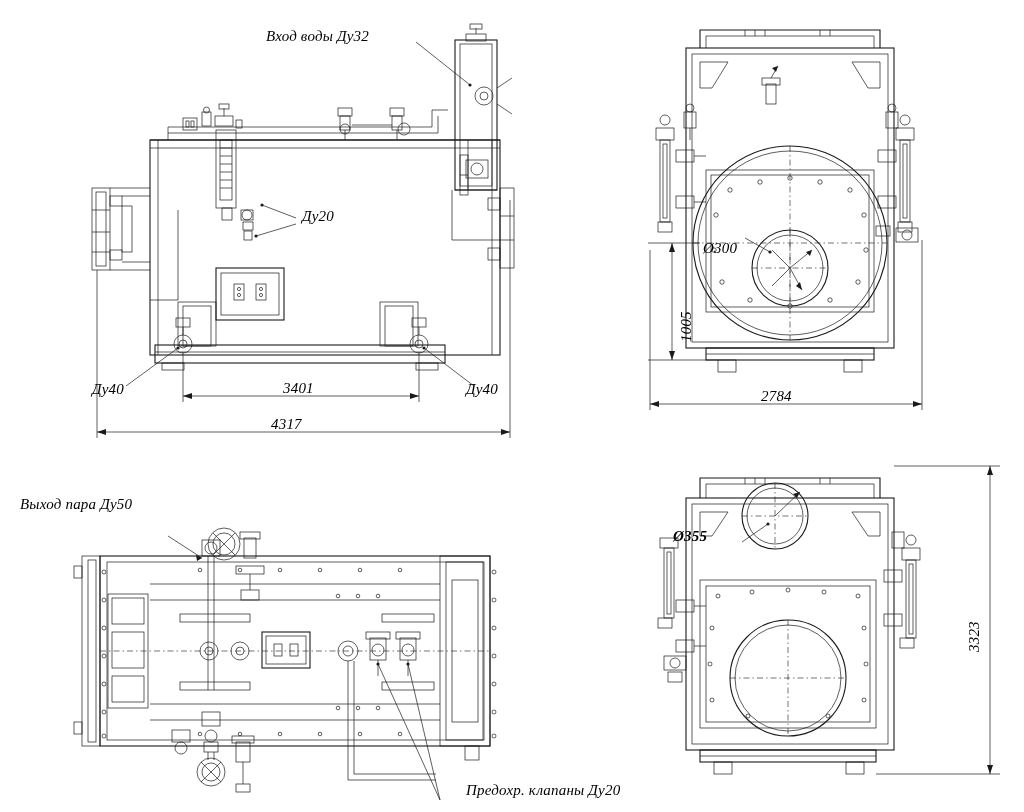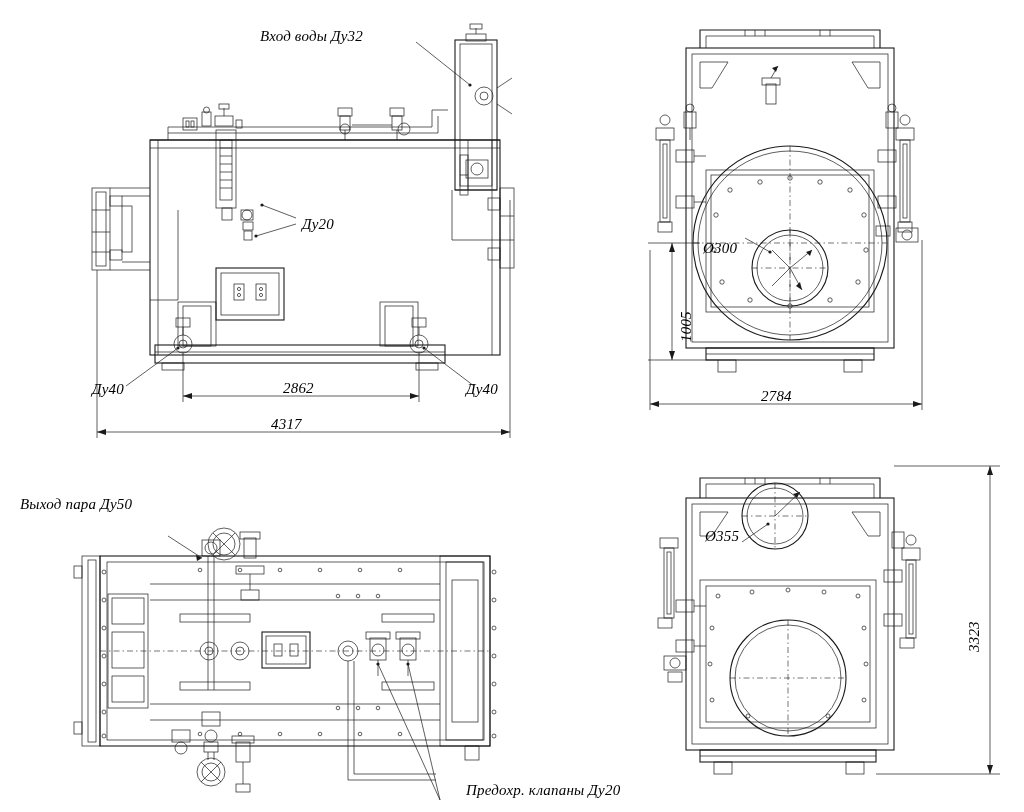--- a/index.html
+++ b/index.html
@@ -505,39 +505,39 @@
       <circle cx="768" cy="524" r="1.6" fill="#1a1a1a" stroke="none"></circle>
 
       <line x1="894" y1="466" x2="1000" y2="466" class="ln thin"></line>
       <line x1="876" y1="774" x2="1000" y2="774" class="ln thin"></line>
       <line x1="990" y1="466" x2="990" y2="774" class="ln thin"></line>
       <path d="M990 466 L987 475 L993 475 Z" fill="#1a1a1a" stroke="none"></path>
       <path d="M990 774 L987 765 L993 765 Z" fill="#1a1a1a" stroke="none"></path>
     </g>
   </svg>
 
-  <div class="lbl" style="left:260px; top:28px;">Вход воды Ду32</div>
-
-  <div class="lbl" style="left:302px; top:216px;">Ду20</div>
+  <div class="lbl" style="left:266px; top:28px;">Вход воды Ду32</div>
+
+  <div class="lbl" style="left:302px; top:208px;">Ду20</div>
 
   <div class="lbl" style="left:92px; top:381px;">Ду40</div>
 
   <div class="lbl" style="left:466px; top:381px;">Ду40</div>
 
-  <div class="lbl dim" style="left:283px; top:380px;">2862</div>
+  <div class="lbl dim" style="left:283px; top:380px;">3401</div>
 
   <div class="lbl dim" style="left:271px; top:416px;">4317</div>
 
   <div class="lbl dim" style="left:703px; top:240px;">Ø300</div>
 
   <div class="lbl dim vert" style="left:678px; top:342px;">1005</div>
 
   <div class="lbl dim" style="left:761px; top:388px;">2784</div>
 
   <div class="lbl" style="left:20px; top:496px;">Выход пара Ду50</div>
 
-  <div class="lbl dim" style="left:705px; top:528px;">Ø355</div>
+  <div class="lbl dim" style="left:673px; top:528px;font-weight:bold;">Ø355</div>
 
   <div class="lbl dim vert" style="left:966px; top:652px;">3323</div>
 
   <div class="lbl" style="left:438px; top:782px;padding-left:28px;">Предохр. клапаны Ду20</div>
 
 </div>
 
 </body></html>

